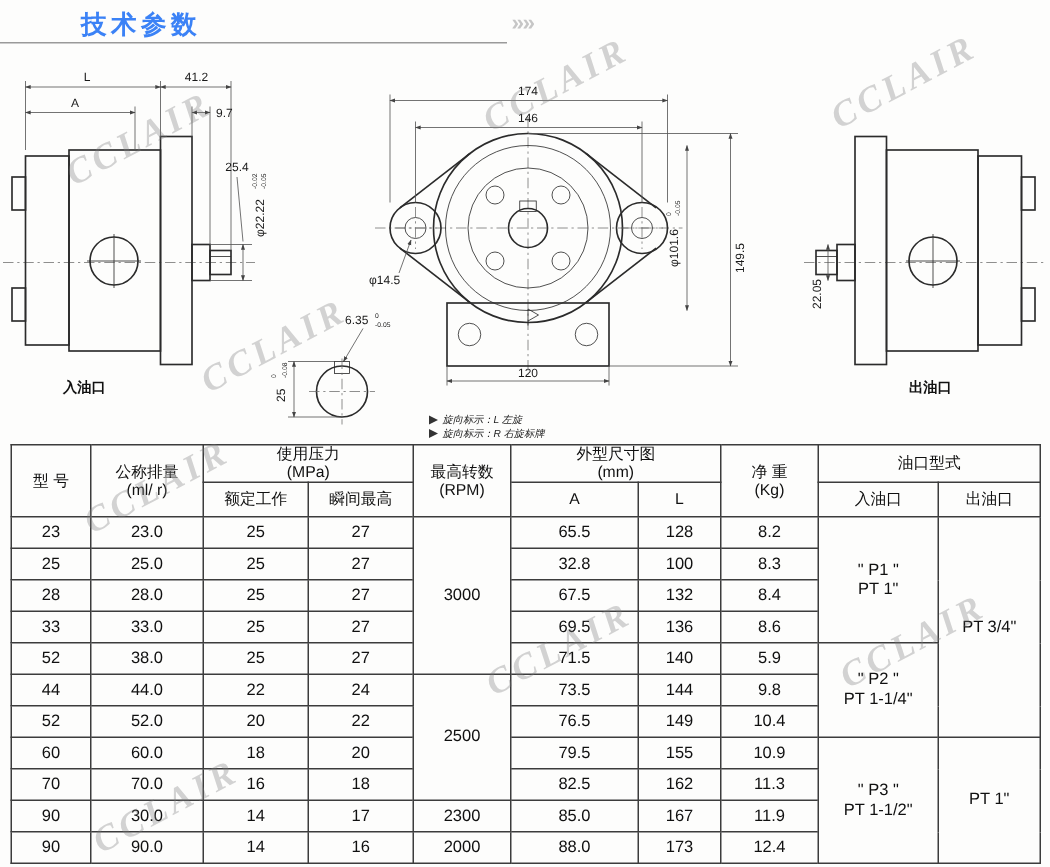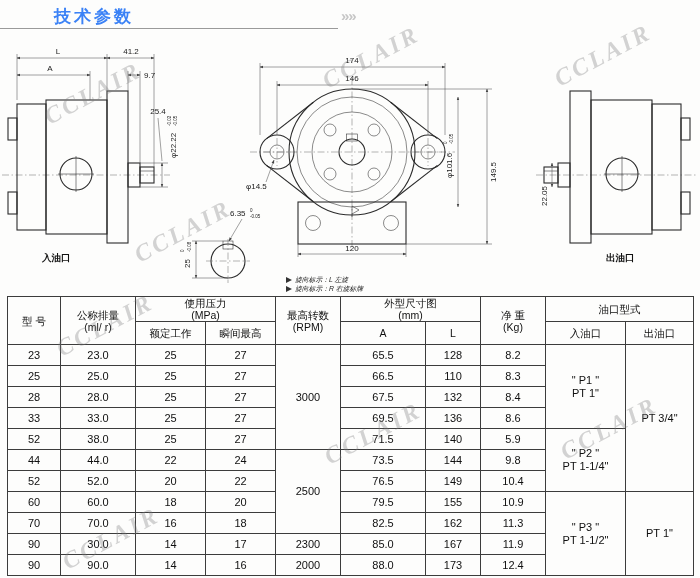--- a/index.html
+++ b/index.html
@@ -288,22 +288,22 @@
           <div>" P1 "</div>
           <div>PT 1"</div>
         </td>
         <td rowspan="7">PT 3/4"</td>
       </tr>
       <tr>
         <td>25</td>
         <td>25.0</td>
         <td>25</td>
         <td>27</td>
-        <td>66.5</td>
-        <td>110</td>
+        <td>32.8</td>
+        <td>100</td>
         <td>8.3</td>
       </tr>
       <tr>
         <td>28</td>
         <td>28.0</td>
         <td>25</td>
         <td>27</td>
         <td>67.5</td>
         <td>132</td>
         <td>8.4</td>

